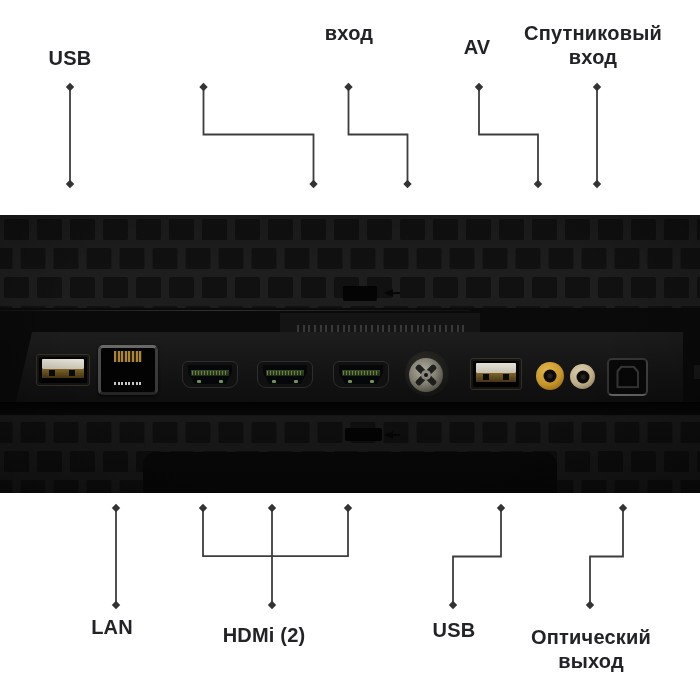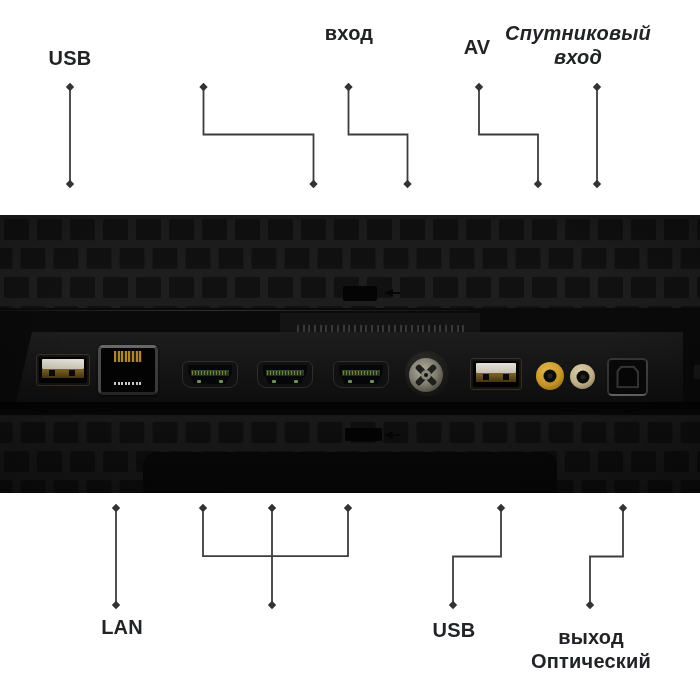--- a/index.html
+++ b/index.html
@@ -6,22 +6,22 @@
   .stage{position:relative;width:700px;height:700px;background:#ffffff;overflow:hidden;
          font-family:"Liberation Sans",sans-serif;}
   
   .lbl{position:absolute;transform:translateX(-50%);text-align:center;
        font-weight:bold;font-size:20px;line-height:22px;color:#212327;
        letter-spacing:0.2px;white-space:nowrap;}
   #lbl-usb-top{left:70px;top:47px;}
   #lbl-ci{left:204px;top:23px;line-height:21px;}
   #lbl-ant{left:349px;top:21px;line-height:24px;}
   #lbl-av{left:477px;top:36px;}
-  #lbl-sat{left:578px;top:21px;line-height:24px;font-style:italic;}
-  #lbl-lan{left:122px;top:616px;}
+  #lbl-sat{left:593px;top:21px;line-height:24px;}
+  #lbl-lan{left:112px;top:616px;}
   #lbl-hdmi{left:264px;top:624px;line-height:22px;}
   #lbl-usb-b{left:454px;top:619px;}
   #lbl-opt{left:591px;top:625px;line-height:24px;}
   
   #leaders{position:absolute;left:0;top:0;pointer-events:none;}
   #leaders path.ln{stroke:#3d3d3d;stroke-width:1.8;fill:none;}
   
   .photo{position:absolute;left:0;top:215px;width:700px;height:278px;background:#0e0e0e;overflow:hidden;}
   .photo svg.pat{position:absolute;left:0;top:0;}
   .mark-rect{position:absolute;background:#040404;border-radius:2px;}
@@ -273,20 +273,21 @@
     <div class="mark-rect" id="mark-rb"></div>
     <div class="mark-arrow" id="mark-ab"></div>
     <div class="mark-tail" id="tail-b"></div>
 
     <div class="stand"></div>
     <div class="vignette"></div>
   </div>
 
   <div class="lbl" id="lbl-lan">LAN</div>
   <div class="lbl" id="lbl-hdmi">
+    <div>HDMi (2)</div>
   </div>
   <div class="lbl" id="lbl-usb-b">USB</div>
   <div class="lbl" id="lbl-opt">
+    <div>Оптический</div>
     <div>выход</div>
-    <div>Оптический</div>
   </div>
 
 </div>
 
 </body></html>

